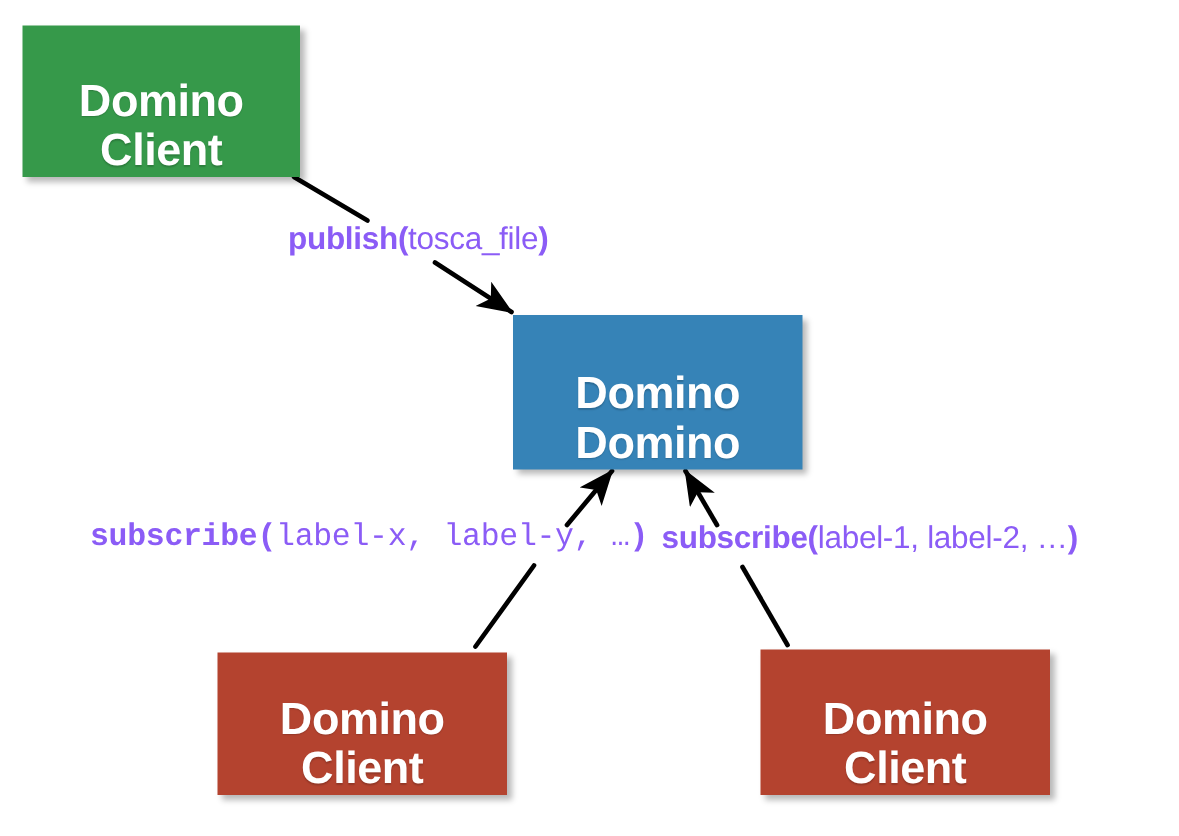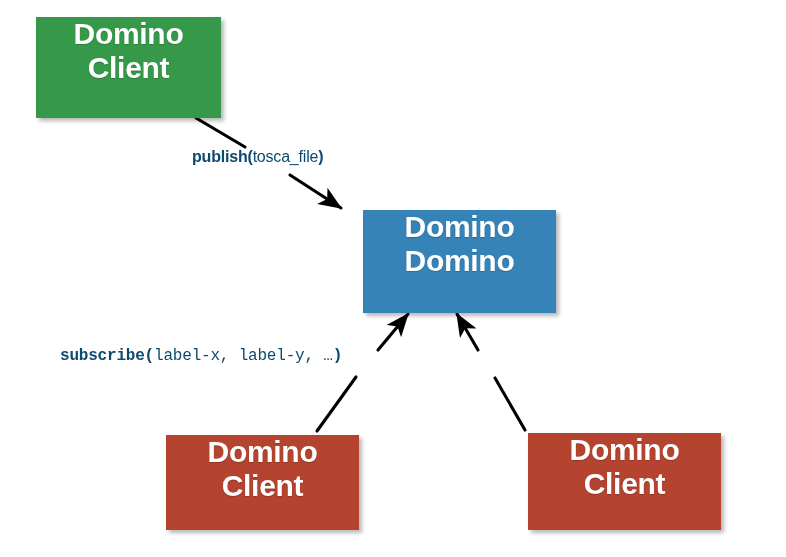--- a/index.html
+++ b/index.html
@@ -26,31 +26,30 @@
     top: 0;
     width: 786px;
     height: 557px;
     pointer-events: none;
   }
   .node {
     position: absolute;
     display: flex;
     flex-direction: column;
     align-items: center;
-    justify-content: flex-start;
+    justify-content: flex-end;
     box-sizing: border-box;
     color: #ffffff;
     font-weight: bold;
     font-size: 30px;
     line-height: 1.12;
     letter-spacing: -0.3px;
     text-align: center;
     box-shadow: 3px 3px 4px rgba(0,0,0,0.28);
     text-shadow: 0 1px 1px rgba(0,0,0,0.18);
-    margin-left: 21px;
   }
   .node .line1, .node .line2 {
     display: block;
     white-space: nowrap;
   }
   #node-client-publisher {
     left: 15px;  top: 17px;  width: 185px; height: 101px;
     background: #36994a;
   }
   #node-server {
@@ -61,22 +60,22 @@
     left: 145px; top: 435px; width: 193px; height: 95px;
     background: #b4432f;
   }
   #node-client-subscriber-right {
     left: 507px; top: 433px; width: 193px; height: 97px;
     background: #b4432f;
   }
   .edge-label {
     position: absolute;
     white-space: nowrap;
-    color: #0c4a6e;
-    font-size: 16px;
+    color: #8b5cf6;
+    font-size: 21px;
     line-height: 1;
     letter-spacing: -0.2px;
   }
   .edge-label .fn { font-weight: bold; }
   .edge-label .args { font-weight: normal; }
   #label-publish {
     left: 192px; top: 149px;
   }
   #label-subscribe-left {
     left: 60px; top: 348px; font-family: Liberation Mono, monospace;
@@ -124,14 +123,15 @@
 
   <div class="node" id="node-client-subscriber-right" style="background: rgb(180, 67, 47); color: rgb(255, 255, 255);">
     <span class="line1">Domino</span>
     <span class="line2">Client</span>
   </div>
 
   <div class="edge-label" id="label-publish"><span class="fn">publish(</span><span class="args">tosca_file</span><span class="fn">)</span></div>
 
   <div class="edge-label" id="label-subscribe-left"><span class="fn">subscribe(</span><span class="args">label-x, label-y, …</span><span class="fn">)</span></div>
 
+  <div class="edge-label" id="label-subscribe-right"><span class="fn">subscribe(</span><span class="args">label-1, label-2, …</span><span class="fn">)</span></div>
 
 </div>
 
 </body></html>

